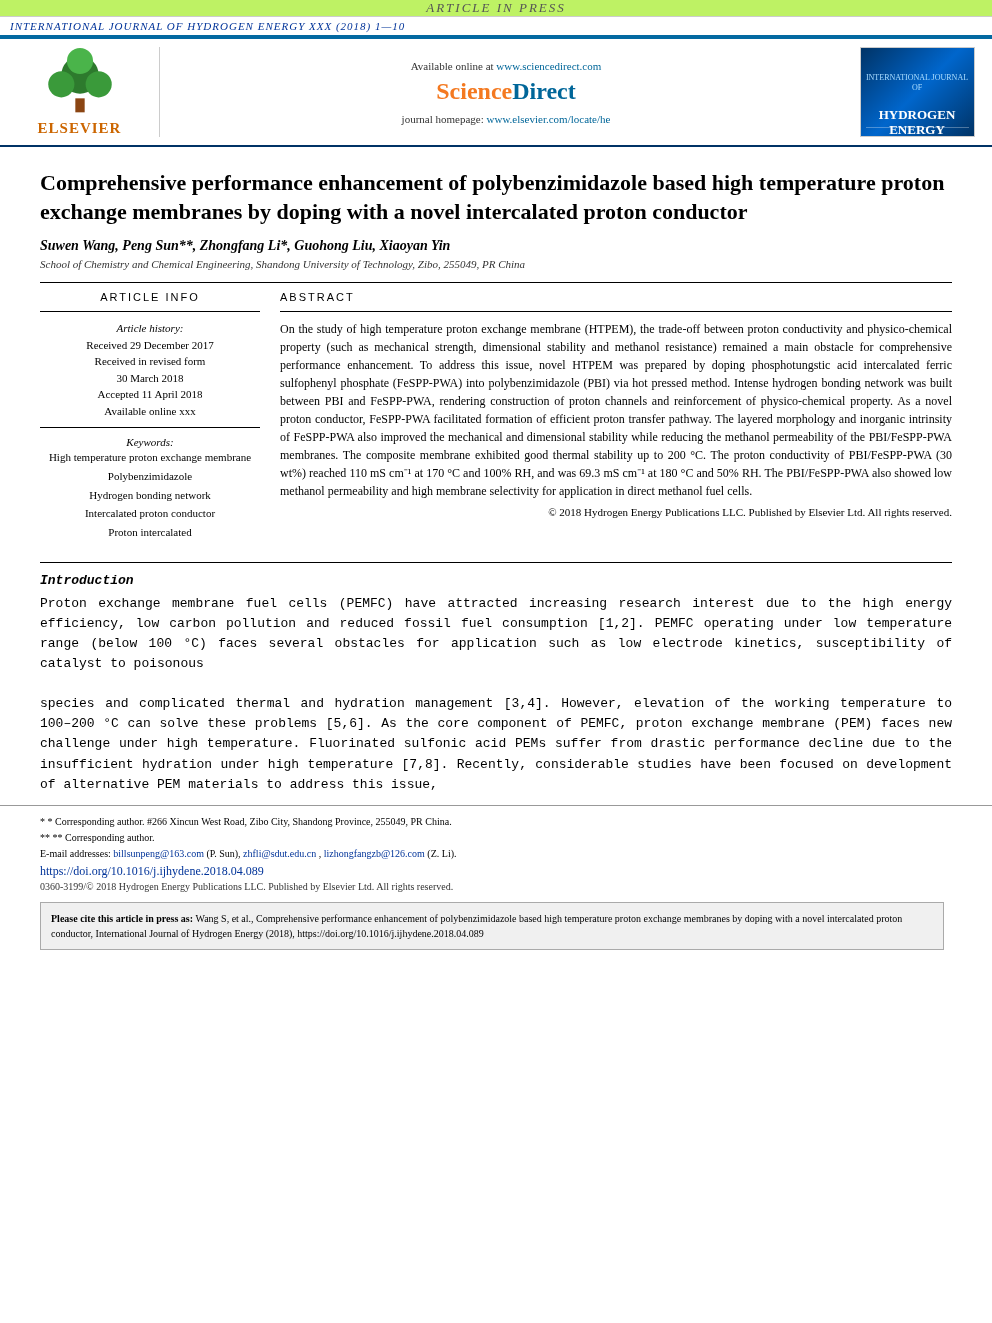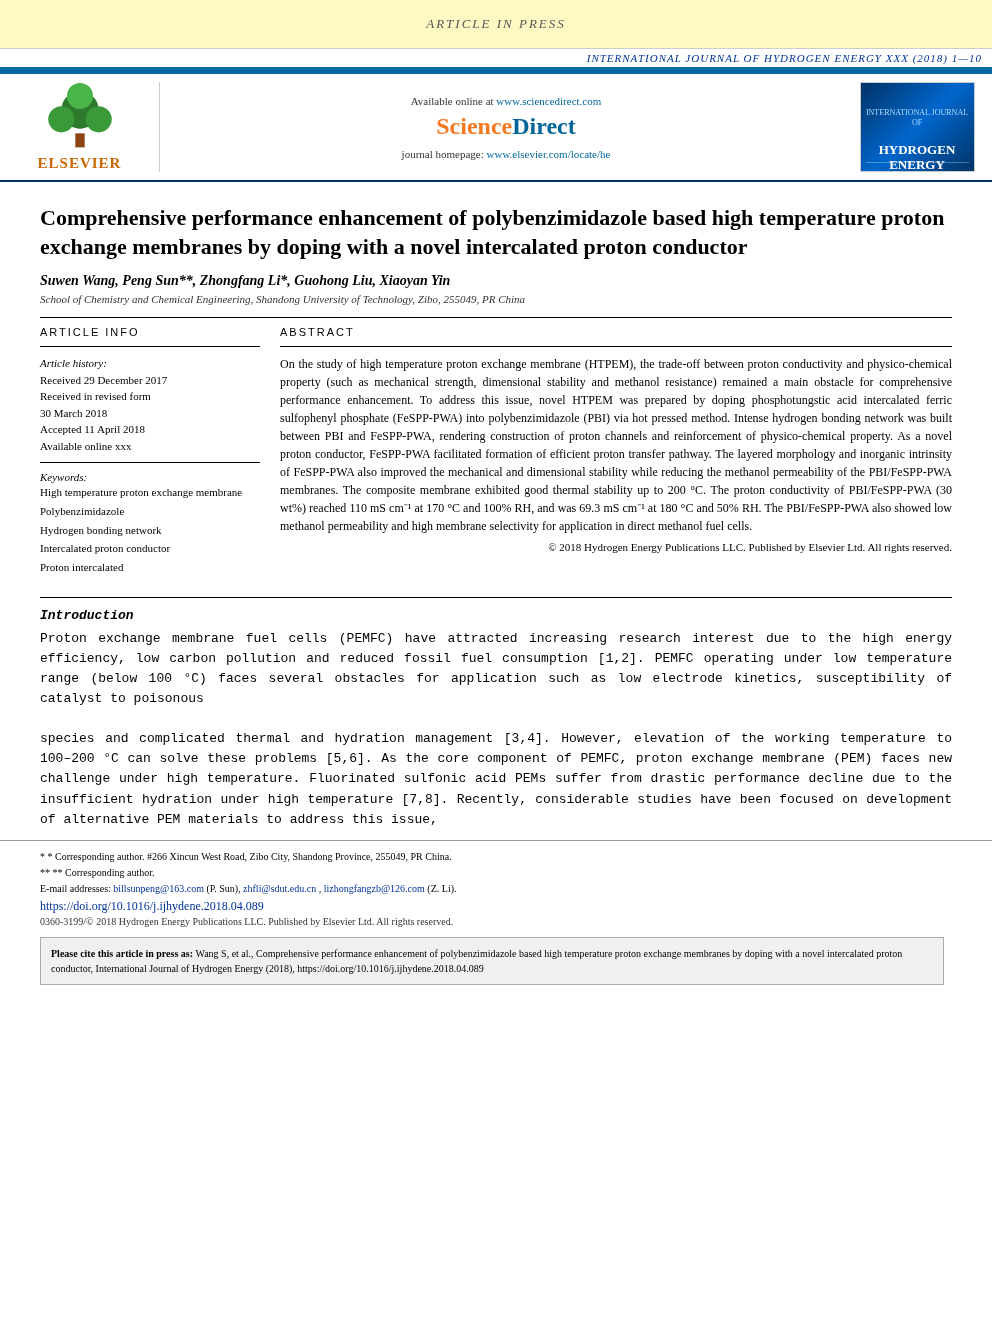--- a/index.html
+++ b/index.html
@@ -6,36 +6,36 @@
     body {
       width: 992px;
       font-family: "Times New Roman", Times, serif;
       font-size: 13px;
       background: #fff;
       color: #000;
     }
 
     
     .article-in-press-banner {
-      background: #fef9c3;
+      background: #bef264;
       text-align: center;
-      padding: 16px 0;
+      padding: 0 0;
       font-size: 13px;
       font-style: italic;
       letter-spacing: 2px;
       color: #555;
       border-bottom: 1px solid #ccc;
     }
 
     
     .journal-header-bar {
       background: #fff;
-      border-bottom: 7px solid #0369a1;
+      border-bottom: 4px solid #0369a1;
       padding: 3px 10px;
-      text-align: right;
+      text-align: left;
       font-size: 11px;
       color: #003399;
       font-style: italic;
       letter-spacing: 1px;
     }
 
     
     .header-area {
       display: flex;
       flex-direction: row;
@@ -196,20 +196,21 @@
     .two-column {
       display: flex;
       flex-direction: row;
       gap: 20px;
       margin-top: 8px;
     }
 
     .left-column {
       width: 220px;
       flex-shrink: 0;
+      text-align: center;
     }
 
     .right-column {
       flex: 1;
     }
 
     .section-heading {
       font-size: 11px;
       letter-spacing: 2px;
       font-weight: normal;

